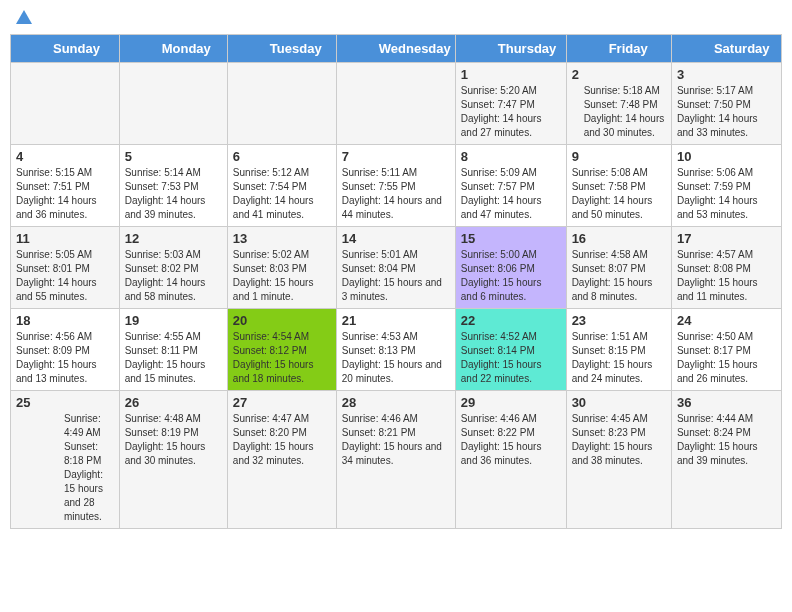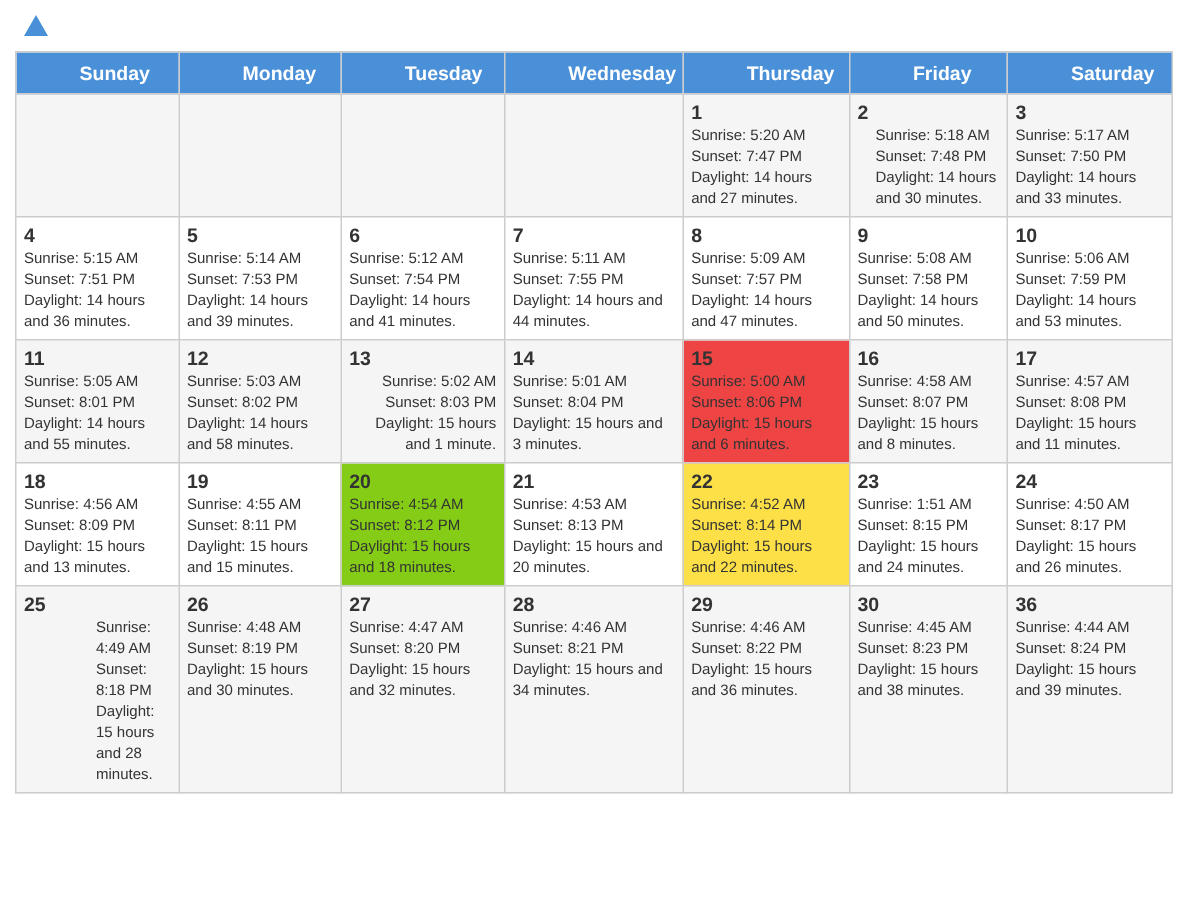--- a/index.html
+++ b/index.html
@@ -204,31 +204,31 @@
 Daylight: 14 hours and 55 minutes.</div>
         </td>
         <td style="background: rgb(245, 245, 245);">
           <span class="day-number">12</span>
           <div class="day-info" style="white-space: pre-line;">Sunrise: 5:03 AM
 Sunset: 8:02 PM
 Daylight: 14 hours and 58 minutes.</div>
         </td>
         <td style="background: rgb(245, 245, 245);">
           <span class="day-number">13</span>
-          <div class="day-info" style="white-space: pre-line; text-align: right;">Sunrise: 5:02 AM
+          <div class="day-info" style="white-space: pre-line;">Sunrise: 5:02 AM
 Sunset: 8:03 PM
 Daylight: 15 hours and 1 minute.</div>
         </td>
         <td style="background: rgb(245, 245, 245);">
           <span class="day-number">14</span>
           <div class="day-info" style="white-space: pre-line;">Sunrise: 5:01 AM
 Sunset: 8:04 PM
 Daylight: 15 hours and 3 minutes.</div>
         </td>
-        <td style="background: #ef4444; margin-top: 16px;">
+        <td style="background: #c4b5fd; margin-top: 16px;">
           <span class="day-number">15</span>
           <div class="day-info" style="white-space: pre-line;">Sunrise: 5:00 AM
 Sunset: 8:06 PM
 Daylight: 15 hours and 6 minutes.</div>
         </td>
         <td style="background: rgb(245, 245, 245);">
           <span class="day-number">16</span>
           <div class="day-info" style="white-space: pre-line;">Sunrise: 4:58 AM
 Sunset: 8:07 PM
 Daylight: 15 hours and 8 minutes.</div>
@@ -258,21 +258,21 @@
           <div class="day-info" style="white-space: pre-line;">Sunrise: 4:54 AM
 Sunset: 8:12 PM
 Daylight: 15 hours and 18 minutes.</div>
         </td>
         <td style="background: rgb(255, 255, 255);">
           <span class="day-number">21</span>
           <div class="day-info" style="white-space: pre-line;">Sunrise: 4:53 AM
 Sunset: 8:13 PM
 Daylight: 15 hours and 20 minutes.</div>
         </td>
-        <td style="background: #fde047;">
+        <td style="background: #5eead4;">
           <span class="day-number">22</span>
           <div class="day-info" style="white-space: pre-line;">Sunrise: 4:52 AM
 Sunset: 8:14 PM
 Daylight: 15 hours and 22 minutes.</div>
         </td>
         <td style="background: rgb(255, 255, 255);">
           <span class="day-number">23</span>
           <div class="day-info" style="white-space: pre-line;">Sunrise: 1:51 AM
 Sunset: 8:15 PM
 Daylight: 15 hours and 24 minutes.</div>

